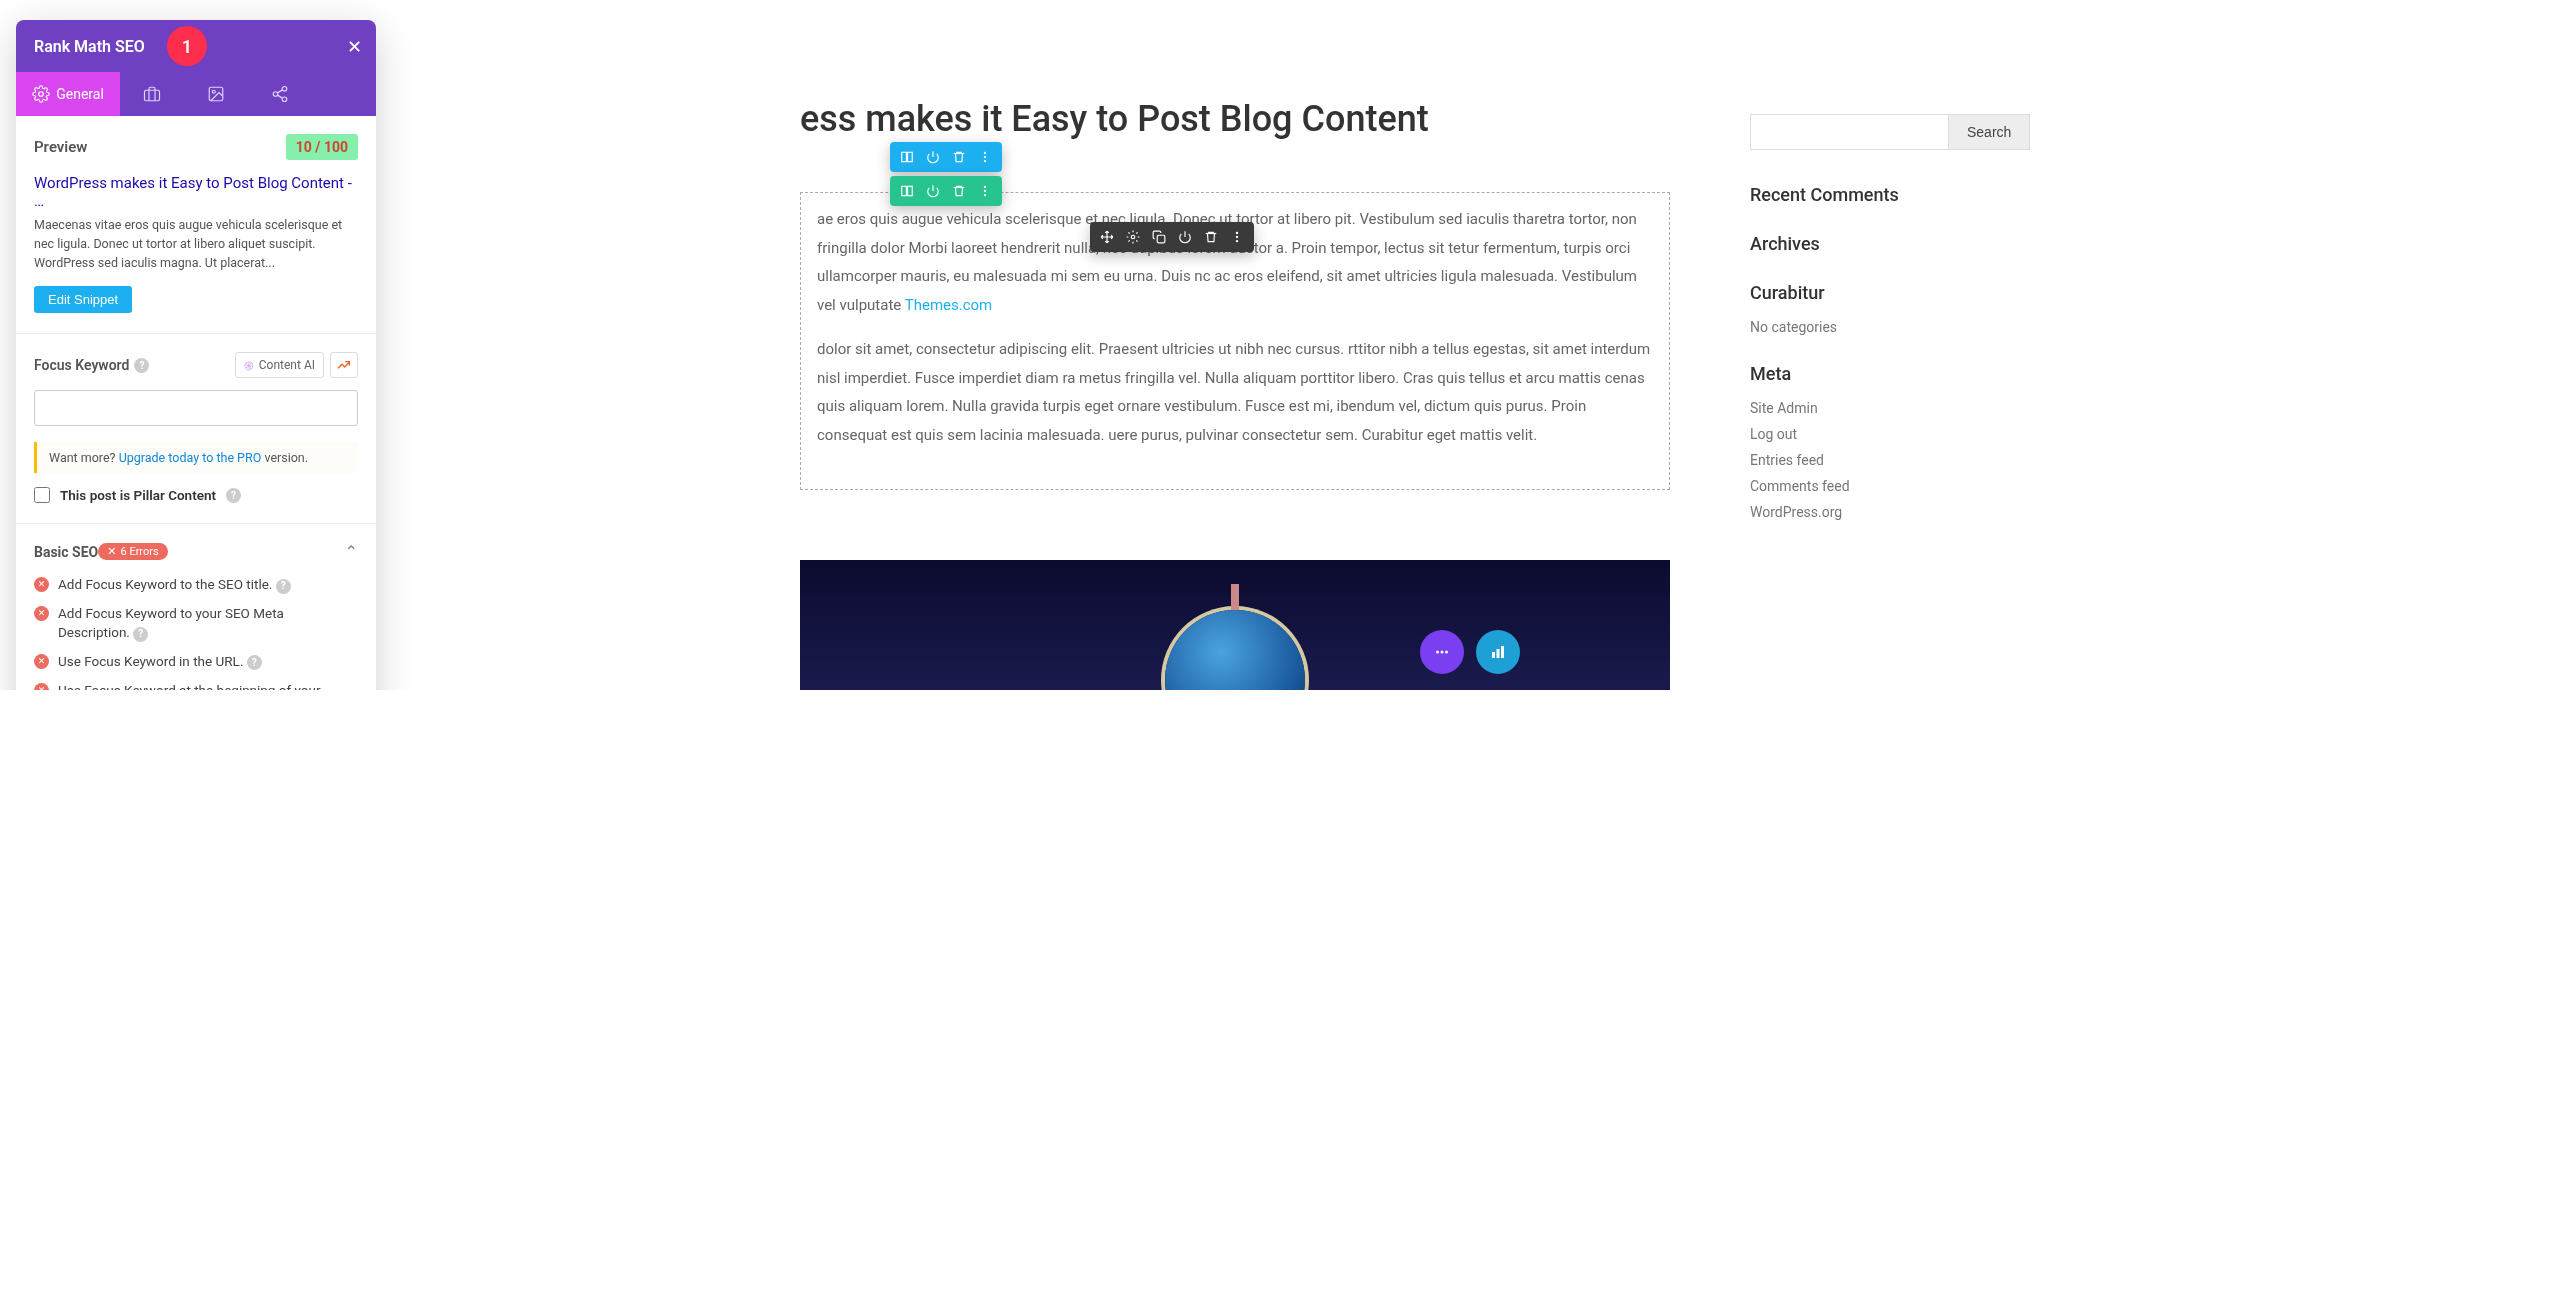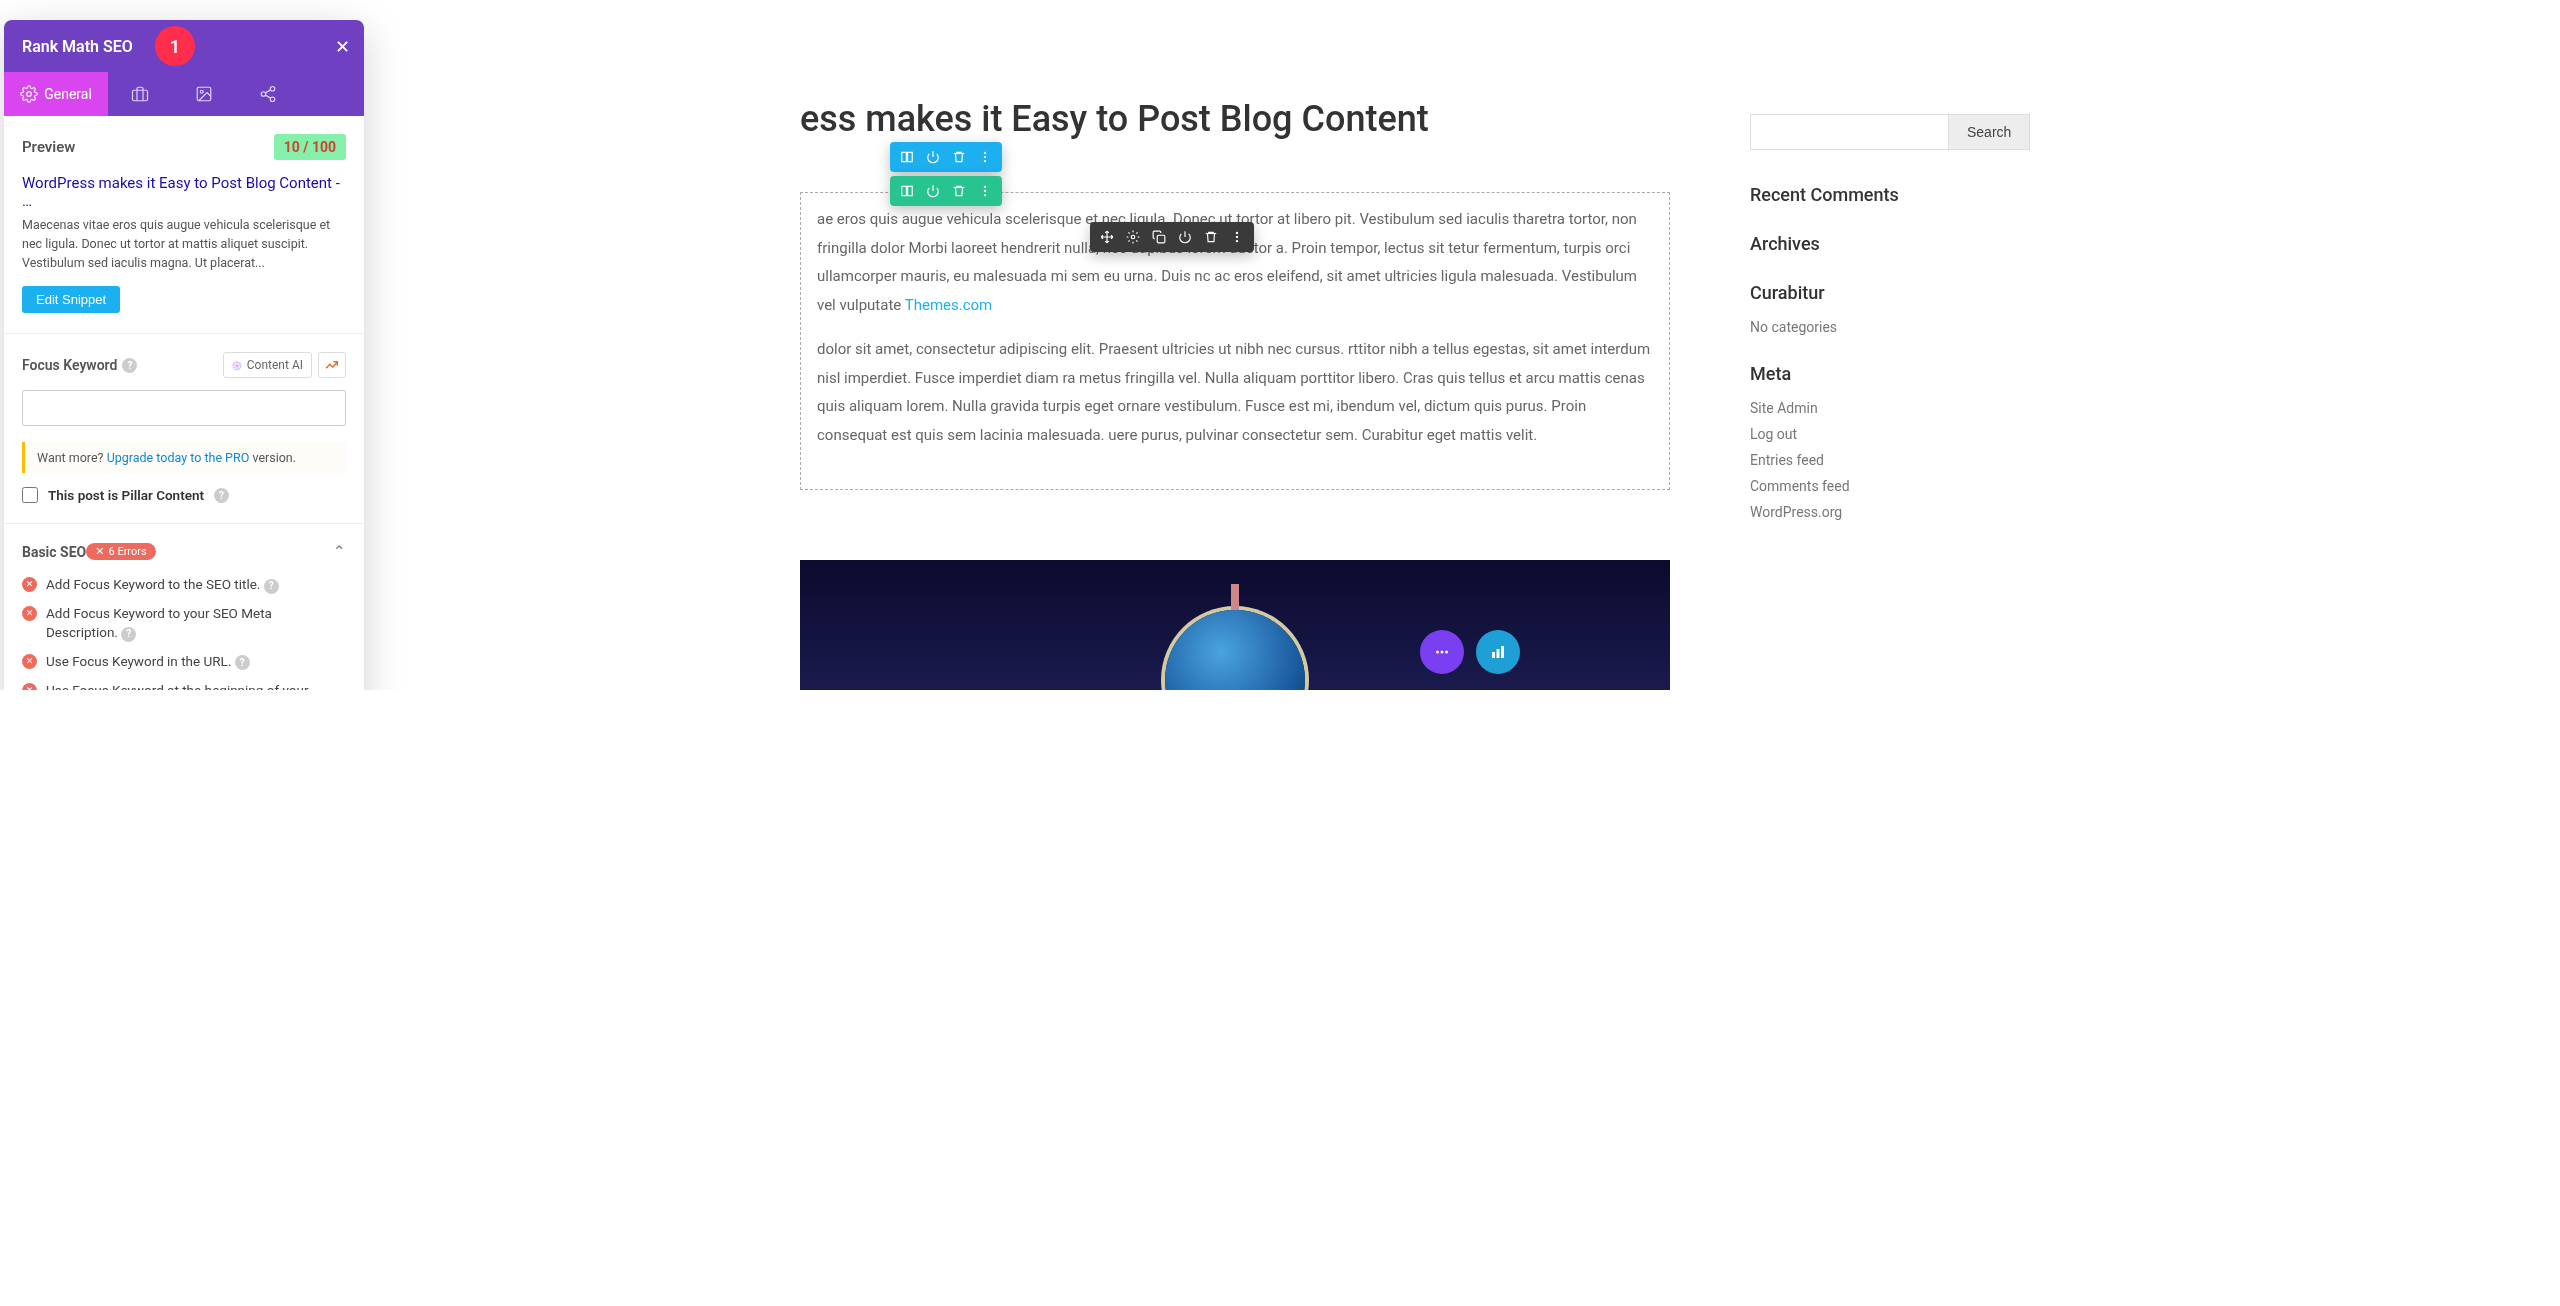--- a/index.html
+++ b/index.html
@@ -8,21 +8,21 @@
       background: #fff;
       color: #333;
       font-size: 14px;
       position: relative;
       overflow-x: hidden;
     }
     
     .rm-panel {
       position: absolute;
       top: 20px;
-      left: 4px;
+      left: 16px;
       width: 360px;
       background: #fff;
       border-radius: 8px;
       box-shadow: 0 10px 40px rgba(0,0,0,0.18);
       z-index: 100;
       overflow: hidden;
     }
     .rm-header {
       background: #6f40c1;
       color: #fff;
@@ -297,21 +297,21 @@
         </svg>
     </div>
   </div>
 
   <div class="rm-section">
     <div class="rm-row">
       <span class="rm-preview-label">Preview</span>
       <span class="rm-score">10 / 100</span>
     </div>
     <div class="rm-snip-title">WordPress makes it Easy to Post Blog Content - …</div>
-    <div class="rm-snip-desc">Maecenas vitae eros quis augue vehicula scelerisque et nec ligula. Donec ut tortor at mattis aliquet suscipit. Vestibulum sed iaculis magna. Ut placerat...</div>
+    <div class="rm-snip-desc">Maecenas vitae eros quis augue vehicula scelerisque et nec ligula. Donec ut tortor at libero aliquet suscipit. WordPress sed iaculis magna. Ut placerat...</div>
     <button class="rm-edit-btn">Edit Snippet</button>
   </div>
 
   <div class="rm-section">
     <div class="rm-row">
       <div class="rm-fk-label">
         <span>Focus Keyword</span>
         <span class="rm-help-q">?</span>
       </div>
       <div style="display:flex;gap:6px;">

